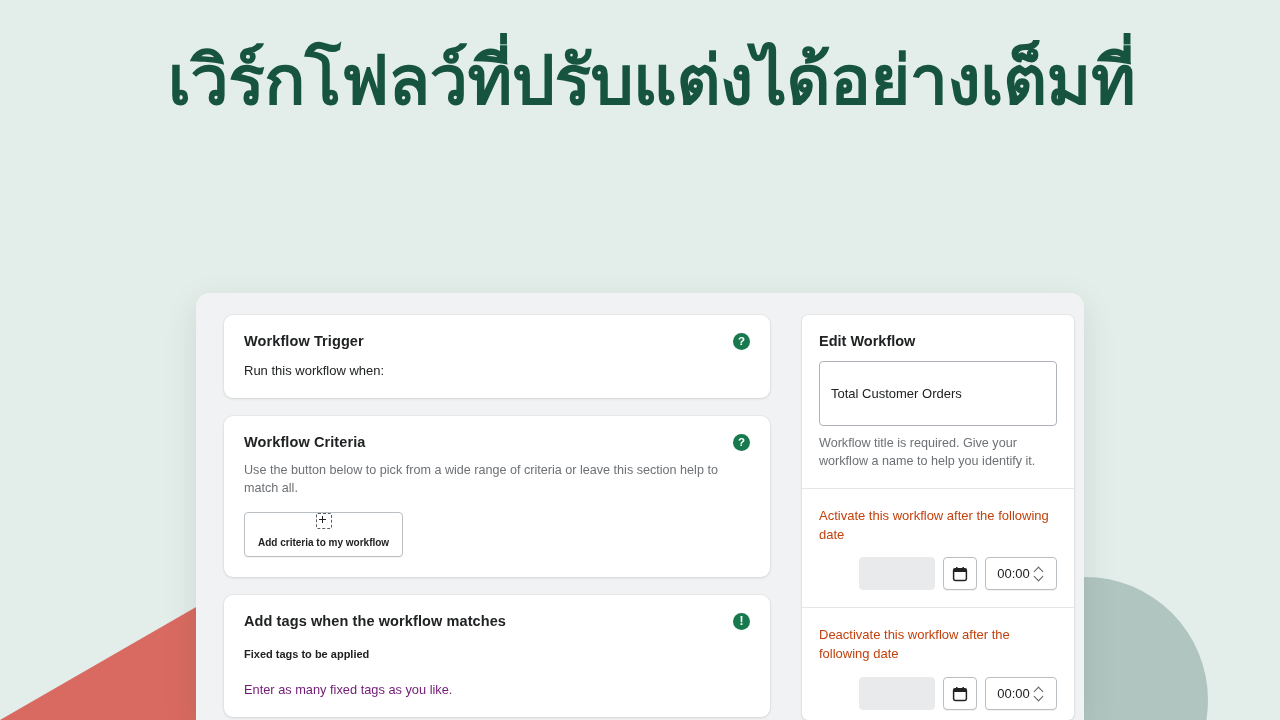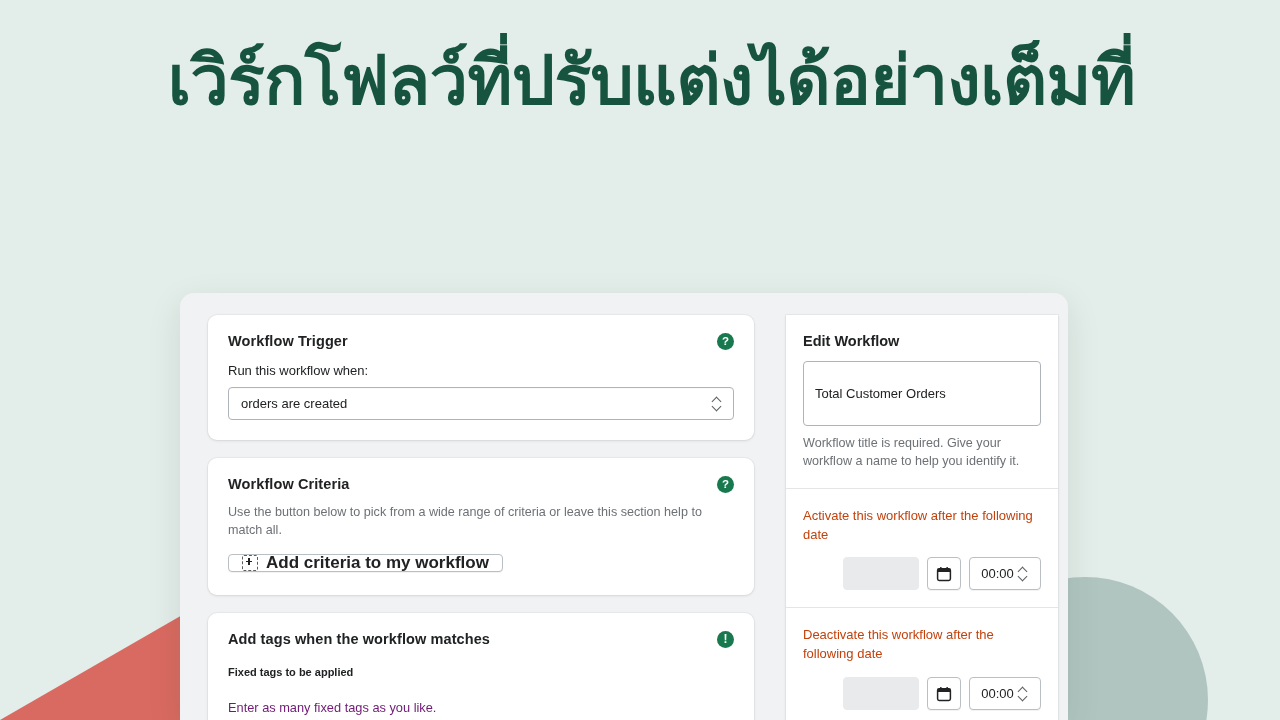--- a/index.html
+++ b/index.html
@@ -61,21 +61,21 @@
     width: 1090px;
     color: #2c5f4d;
     font-size: 27px;
     line-height: 1.45;
     font-weight: 400;
   }
 
   
   .app-window {
     position: absolute;
-    left: 180px;
+    left: 196px;
     top: 293px;
     width: 888px;
     height: 427px;
     background: #f1f2f3;
     border-radius: 14px 14px 0 0;
     box-shadow: 0 10px 34px rgba(23,60,48,0.10);
     z-index: 2;
     overflow: hidden;
     display: flex;
     gap: 0;
@@ -176,31 +176,32 @@
     line-height: 1.42;
     color: #6d7175;
     margin-top: 11px;
   }
 
   .btn {
     margin-top: 14px;
     display: inline-flex;
     align-items: center;
     gap: 8px;
-    height: 18px;
+    height: 45px;
     padding: 0 13px;
     border: 1px solid #babfc3;
     border-radius: 4px;
     background: #ffffff;
     box-shadow: 0 1px 0 rgba(22,29,37,0.05);
-    font-size: 17px;
+    font-size: 10px;
     font-weight: 600;
     color: #202223;
     cursor: pointer;
     box-sizing: border-box;
+    flex-direction: column;
   }
   .plus-box-icon {
     width: 14px;
     height: 14px;
     border: 1.3px dashed #5c5f62;
     border-radius: 2px;
     position: relative;
     flex: 0 0 14px;
   }
   .plus-box-icon::before,
@@ -220,21 +221,21 @@
   }
   .sub-help {
     font-size: 12.8px;
     color: #701a75;
     margin-top: 22px;
   }
 
   
   .panel {
     background: #ffffff;
-    border-radius: 0;
+    border-radius: 6px;
     box-shadow: 0 1px 3px rgba(22,29,37,0.10), 0 0 0 1px rgba(22,29,37,0.035);
     height: 100%;
     box-sizing: border-box;
     overflow: hidden;
   }
   .panel-sec {
     padding: 18px 17px 17px 17px;
     border-bottom: 1px solid #e4e5e7;
   }
   .panel-title {
@@ -340,24 +341,20 @@
 <div class="app-window">
 
   <div class="col-left">
 
     <section class="card">
       <div class="card-head">
         <h2 class="card-title">Workflow Trigger</h2>
         <span class="badge">?</span>
       </div>
       <div class="field-label">Run this workflow when:</div>
-      <div class="select-box">
-        <span>orders are created</span>
-        <span class="stepper-icon"></span>
-      </div>
     </section>
 
     <section class="card">
       <div class="card-head">
         <h2 class="card-title">Workflow Criteria</h2>
         <span class="badge">?</span>
       </div>
       <div class="help-text">Use the button below to pick from a wide range of criteria or leave this section help to match all.</div>
       <button class="btn">
         <span class="plus-box-icon"></span>

